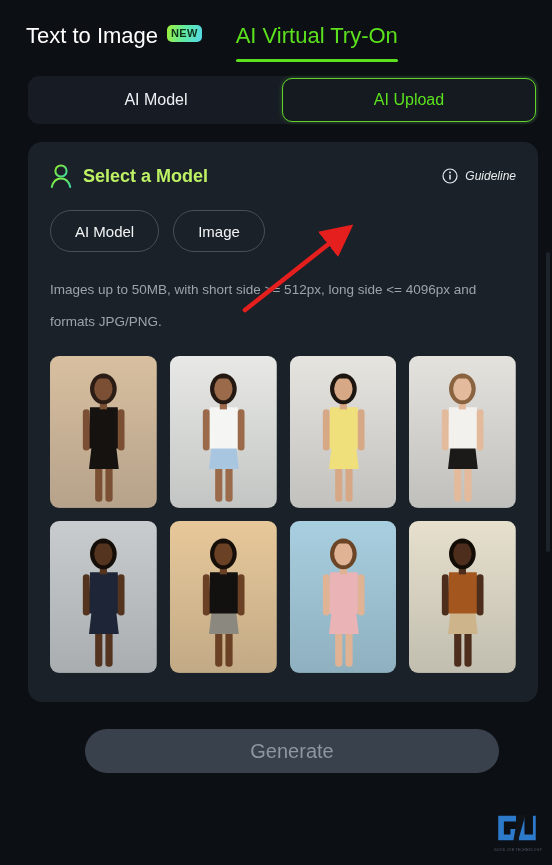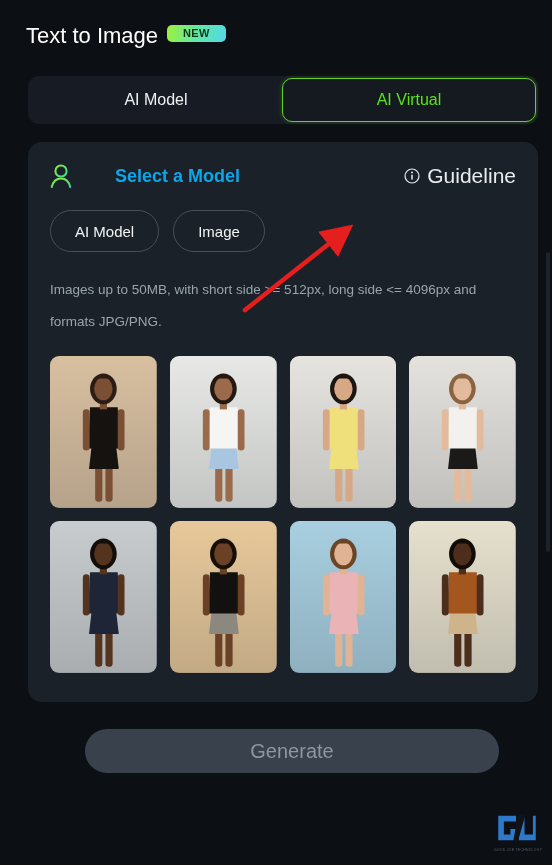--- a/index.html
+++ b/index.html
@@ -52,21 +52,21 @@
   .tab { position: relative; padding-bottom: 13px; cursor: pointer; display: flex; align-items: center; gap: 9px; }
   .tab-label { font-size: 22px; color: #ffffff; }
   .tab.active .tab-label { color: #5ce11e; }
   .tab.active::after {
     content: ""; position: absolute; left: 0; right: 0; bottom: 0;
     height: 3px; border-radius: 2px; background: #5ce11e;
   }
   .new-badge {
     font-size: 11px; font-weight: 700; color: #11331c;
     background: linear-gradient(100deg, #9ff03a 0%, #5fe9a4 50%, #53d8e8 100%);
-    border-radius: 5px; padding: 2px 16px 3px; letter-spacing: .3px;
+    border-radius: 5px; padding: 2px 4px 3px; letter-spacing: .3px;
     position: relative; top: -3px;
   }
 
   
   .segment-wrap {
     margin: 14px 14px 0 28px;
     height: 48px;
     background: #171c24;
     border-radius: 11px;
     display: flex;
@@ -93,24 +93,24 @@
     height: 560px;
     overflow: hidden;
     position: relative;
   }
   .panel-head {
     display: flex; align-items: center; justify-content: space-between;
     margin-bottom: 22px;
   }
   .panel-title-wrap { display: flex; align-items: center; gap: 11px; }
   .person-icon { width: 22px; height: 24px; display: block; }
-  .panel-title { font-size: 18px; color: #0ea5e9; font-weight: 700; margin-left: 32px; }
+  .panel-title { font-size: 18px; color: #bef264; font-weight: 700; }
   .guideline { display: flex; align-items: center; gap: 7px; cursor: pointer; }
   .info-icon { width: 16px; height: 16px; display: block; }
-  .guideline-label { font-size: 21px; color: #e9ecef; }
+  .guideline-label { font-size: 12px; color: #e9ecef; font-style: italic; }
 
   
   .pills { display: flex; gap: 14px; margin-bottom: 22px; }
   .pill {
     height: 42px; padding: 0 24px; border-radius: 21px;
     display: flex; align-items: center; justify-content: center;
     font-size: 15px; color: #f2f4f6; cursor: pointer;
     border: 1px solid #46505a; background: transparent;
   }
   .pill.active {
@@ -178,25 +178,28 @@
 <body>
 
 <div class="app">
 
 
   <div class="tabs">
     <div class="tab">
       <span class="tab-label">Text to Image</span>
       <span class="new-badge">NEW</span>
     </div>
+    <div class="tab active">
+      <span class="tab-label">AI Virtual Try-On</span>
+    </div>
   </div>
 
   <div class="segment-wrap">
     <div class="segment">AI Model</div>
-    <div class="segment active">AI Virtual</div>
+    <div class="segment active">AI Upload</div>
   </div>
 
   <div class="panel">
 
     <div class="panel-head">
       <div class="panel-title-wrap">
         <span>
           <svg class="person-icon" viewBox="0 0 22 24">
             <defs>
               <linearGradient id="pg" x1="0" y1="0" x2="1" y2="1">

